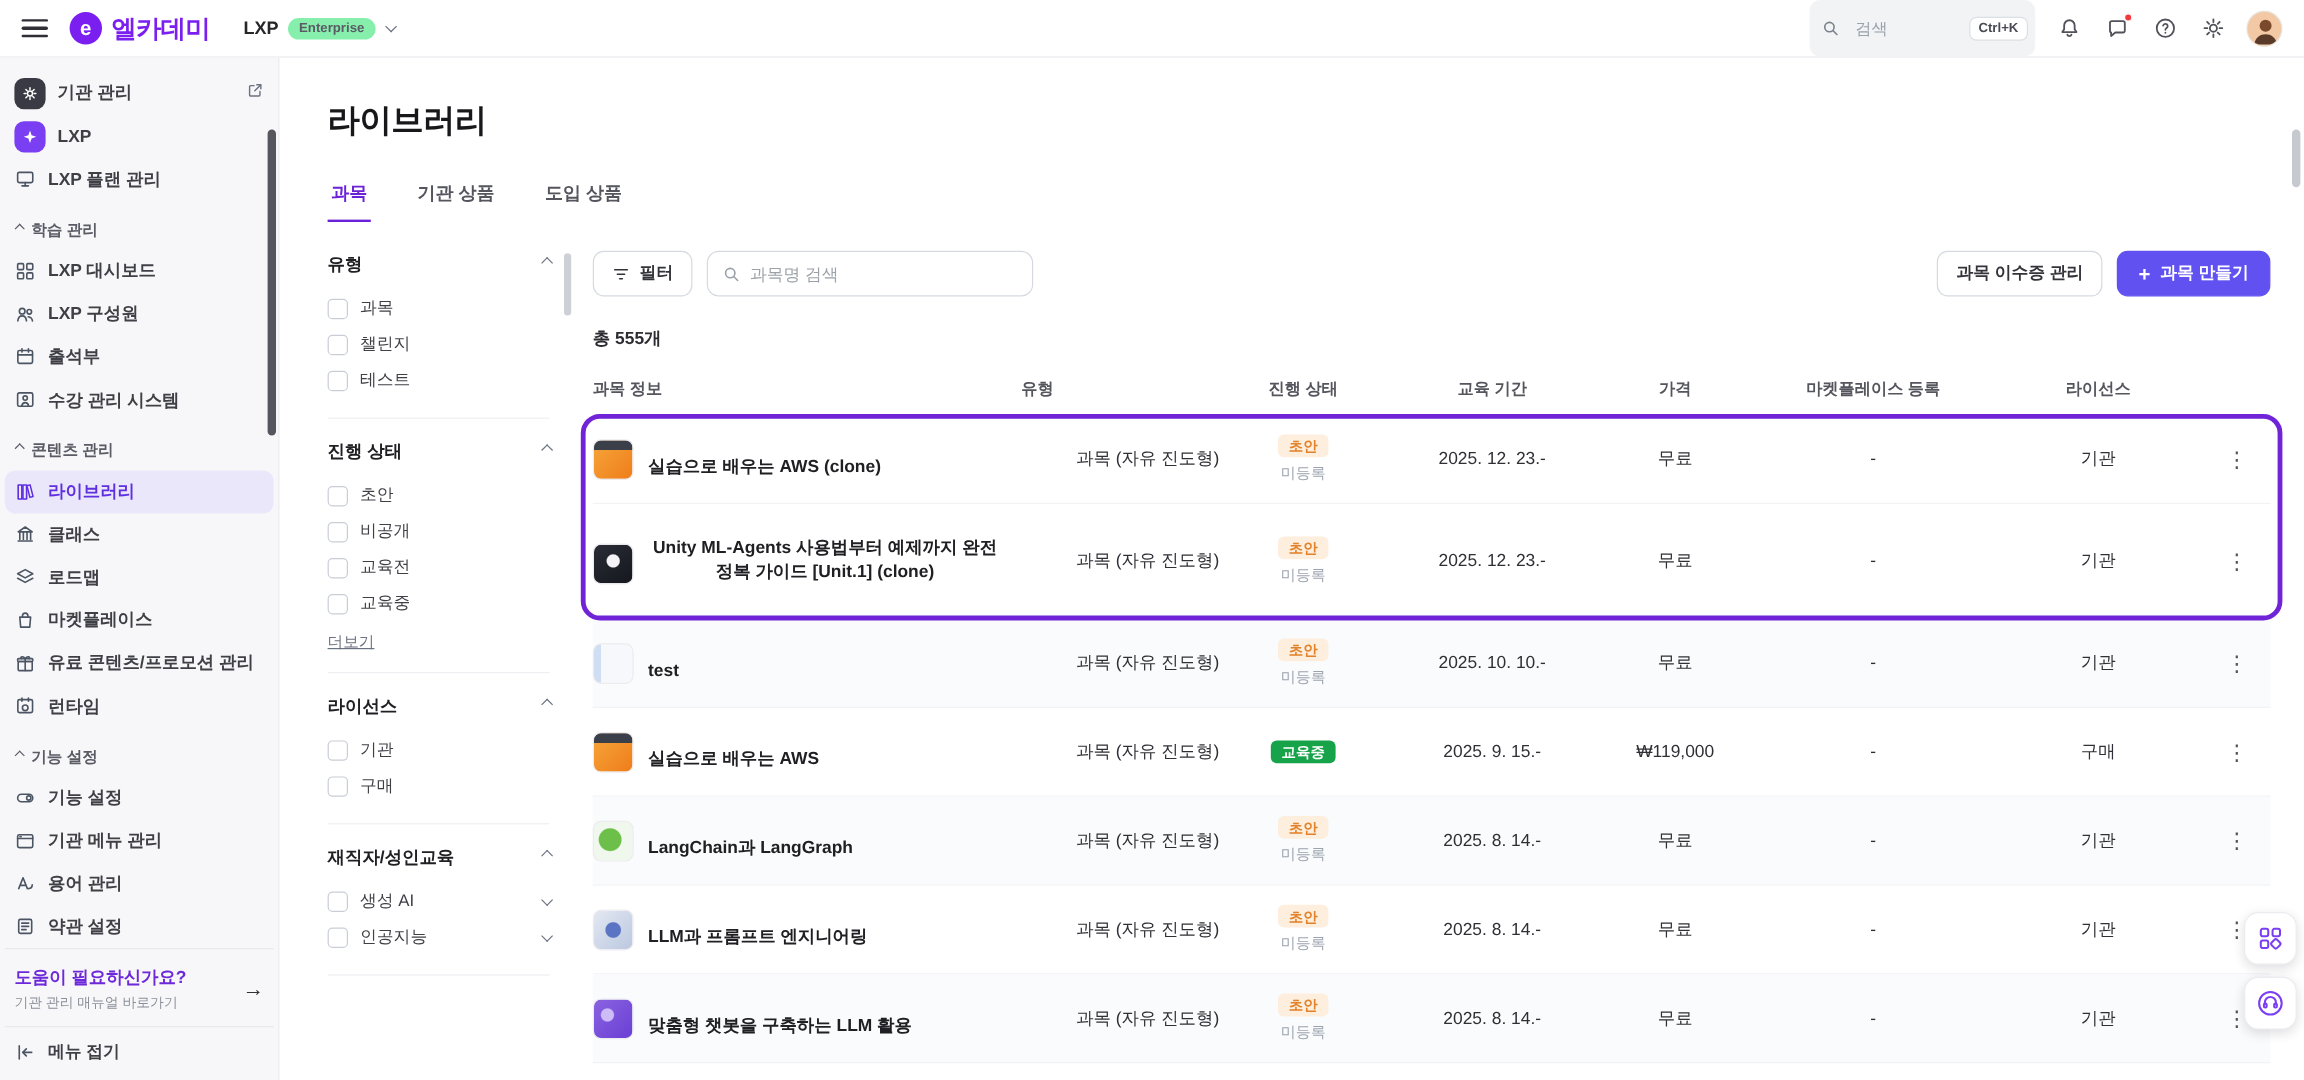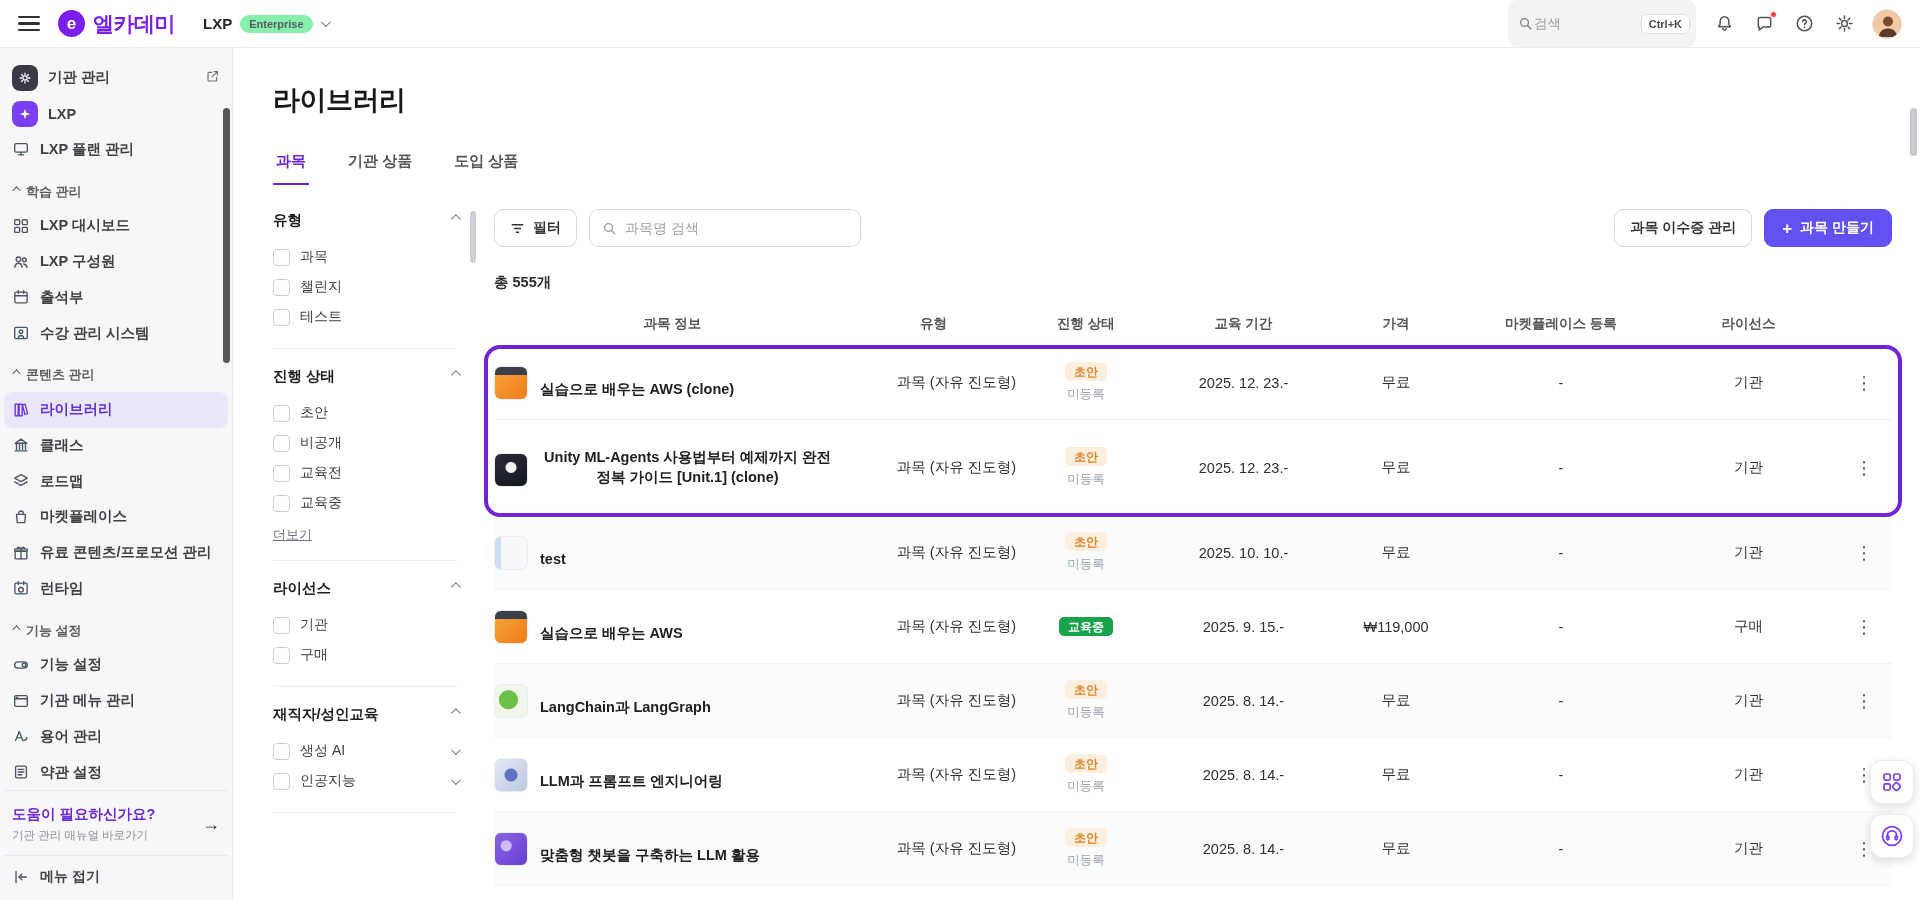--- a/index.html
+++ b/index.html
@@ -14,21 +14,21 @@
   .logo{display:flex;align-items:center;gap:8px}
   .logo-mark{width:27px;height:27px;border-radius:50%;background:#7a1ff0;color:#fff;font-weight:bold;font-size:17px;display:grid;place-items:center}
   .logo-text{color:#7a1ff0;font-weight:800;font-size:21px;letter-spacing:-.5px}
   .workspace{display:flex;align-items:center;gap:8px;margin-left:10px;cursor:pointer}
   .ws-name{font-weight:700;font-size:15px;color:#27272a}
   .ws-badge{background:#86efac;color:#5b5b66;font-size:11px;font-weight:600;padding:3px 9px;border-radius:10px}
   .chev{display:inline-block;width:7px;height:7px;border-right:1.8px solid currentColor;border-bottom:1.8px solid currentColor}
   .chev.down{transform:rotate(45deg) translateY(-2px)}
   .chev.up{transform:rotate(225deg) translateY(2px)}
   .topbar-right{margin-left:auto;display:flex;align-items:center;gap:16px;color:#52525b}
-  .search-pill{width:188px;height:47px;background:#f1f3f5;border-radius:9px;display:flex;align-items:center;gap:1px;padding:0 6px 0 10px;cursor:text}
+  .search-pill{width:188px;height:47px;background:#f1f3f5;border-radius:9px;display:flex;align-items:center;gap:13px;padding:0 6px 0 10px;cursor:text}
   .search-pill .ph{color:#9aa1a9;font-size:13.5px;flex:1}
   .kbd{background:#fff;border:1px solid #dcdfe4;border-radius:6px;font-size:11px;font-weight:700;color:#4b4b55;padding:3px 7px}
   .tb-icon{position:relative;background:none;border:none;cursor:pointer;color:#52525b;display:grid;place-items:center;width:24px;height:24px}
   .red-dot{position:absolute;top:-1px;right:-1px;width:7px;height:7px;border-radius:50%;background:#ef3b3b;border:1.5px solid #fff}
   .avatar{width:30px;height:30px;border-radius:50%;background:#f3c9a5;overflow:hidden;display:grid;place-items:center;border:1px solid #e8e1d8;cursor:pointer}
 
   
   .app{flex:1;display:flex;min-height:0}
   .sidebar{width:233px;min-width:233px;background:#f7f7f9;border-right:1px solid #e9e9ee;padding:12px 4px 8px;display:flex;flex-direction:column;position:relative;overflow:hidden}
   .main{flex:1;background:#fff;position:relative;padding:0 28px 0 40px;overflow:hidden}
@@ -86,21 +86,21 @@
   .funnel svg,.mag svg{display:block}
   .search-box{width:272px;height:38px;border:1px solid #d6dae0;border-radius:10px;display:flex;align-items:center;gap:8px;padding:0 12px;background:#fff}
   .search-box input{border:none;outline:none;flex:1;font-size:14px;color:#33333a;font-family:inherit;background:transparent}
   .search-box input::placeholder{color:#9aa1a9}
   .toolbar .spacer{flex:1}
   .total{margin:26px 0 10px;font-size:14.5px;font-weight:700;color:#2b2b31}
 
   .thead,.trow{display:grid;grid-template-columns:minmax(0,1fr) 165px 140px 175px 130px 200px 175px 56px;align-items:center}
   .thead{height:44px;border-bottom:1px solid #ececf0}
   .th{font-size:13.5px;font-weight:700;color:#55555e;text-align:center}
-  .th.left{text-align:center}
+  .th.left{text-align:left}
   .trow{min-height:74px;border-bottom:1px solid #f2f3f5}
   .trow.alt{background:#fafbfc}
   .cell{font-size:14.5px;color:#2f2f35;text-align:center}
   .cell.left{text-align:right}
   .cell.info{display:flex;align-items:flex-end;gap:12px;padding-right:16px}
   .ttl{font-weight:700;font-size:14.5px;color:#202024;line-height:1.35;cursor:pointer}
   .thumb{width:34px;min-width:34px;height:34px;border-radius:7px;border:1px solid #ececf0}
   .t-aws{background:linear-gradient(180deg,#3a3f4a 0 26%,transparent 26%),linear-gradient(135deg,#f6a63a,#ef7d1a)}
   .t-unity{background:radial-gradient(circle at 50% 42%,#f4f4f6 0 5px,transparent 6px),linear-gradient(145deg,#2a2d36,#15171d)}
   .t-doc{background:linear-gradient(90deg,#cfdef2 0 6px,#f6f8fb 6px)}

